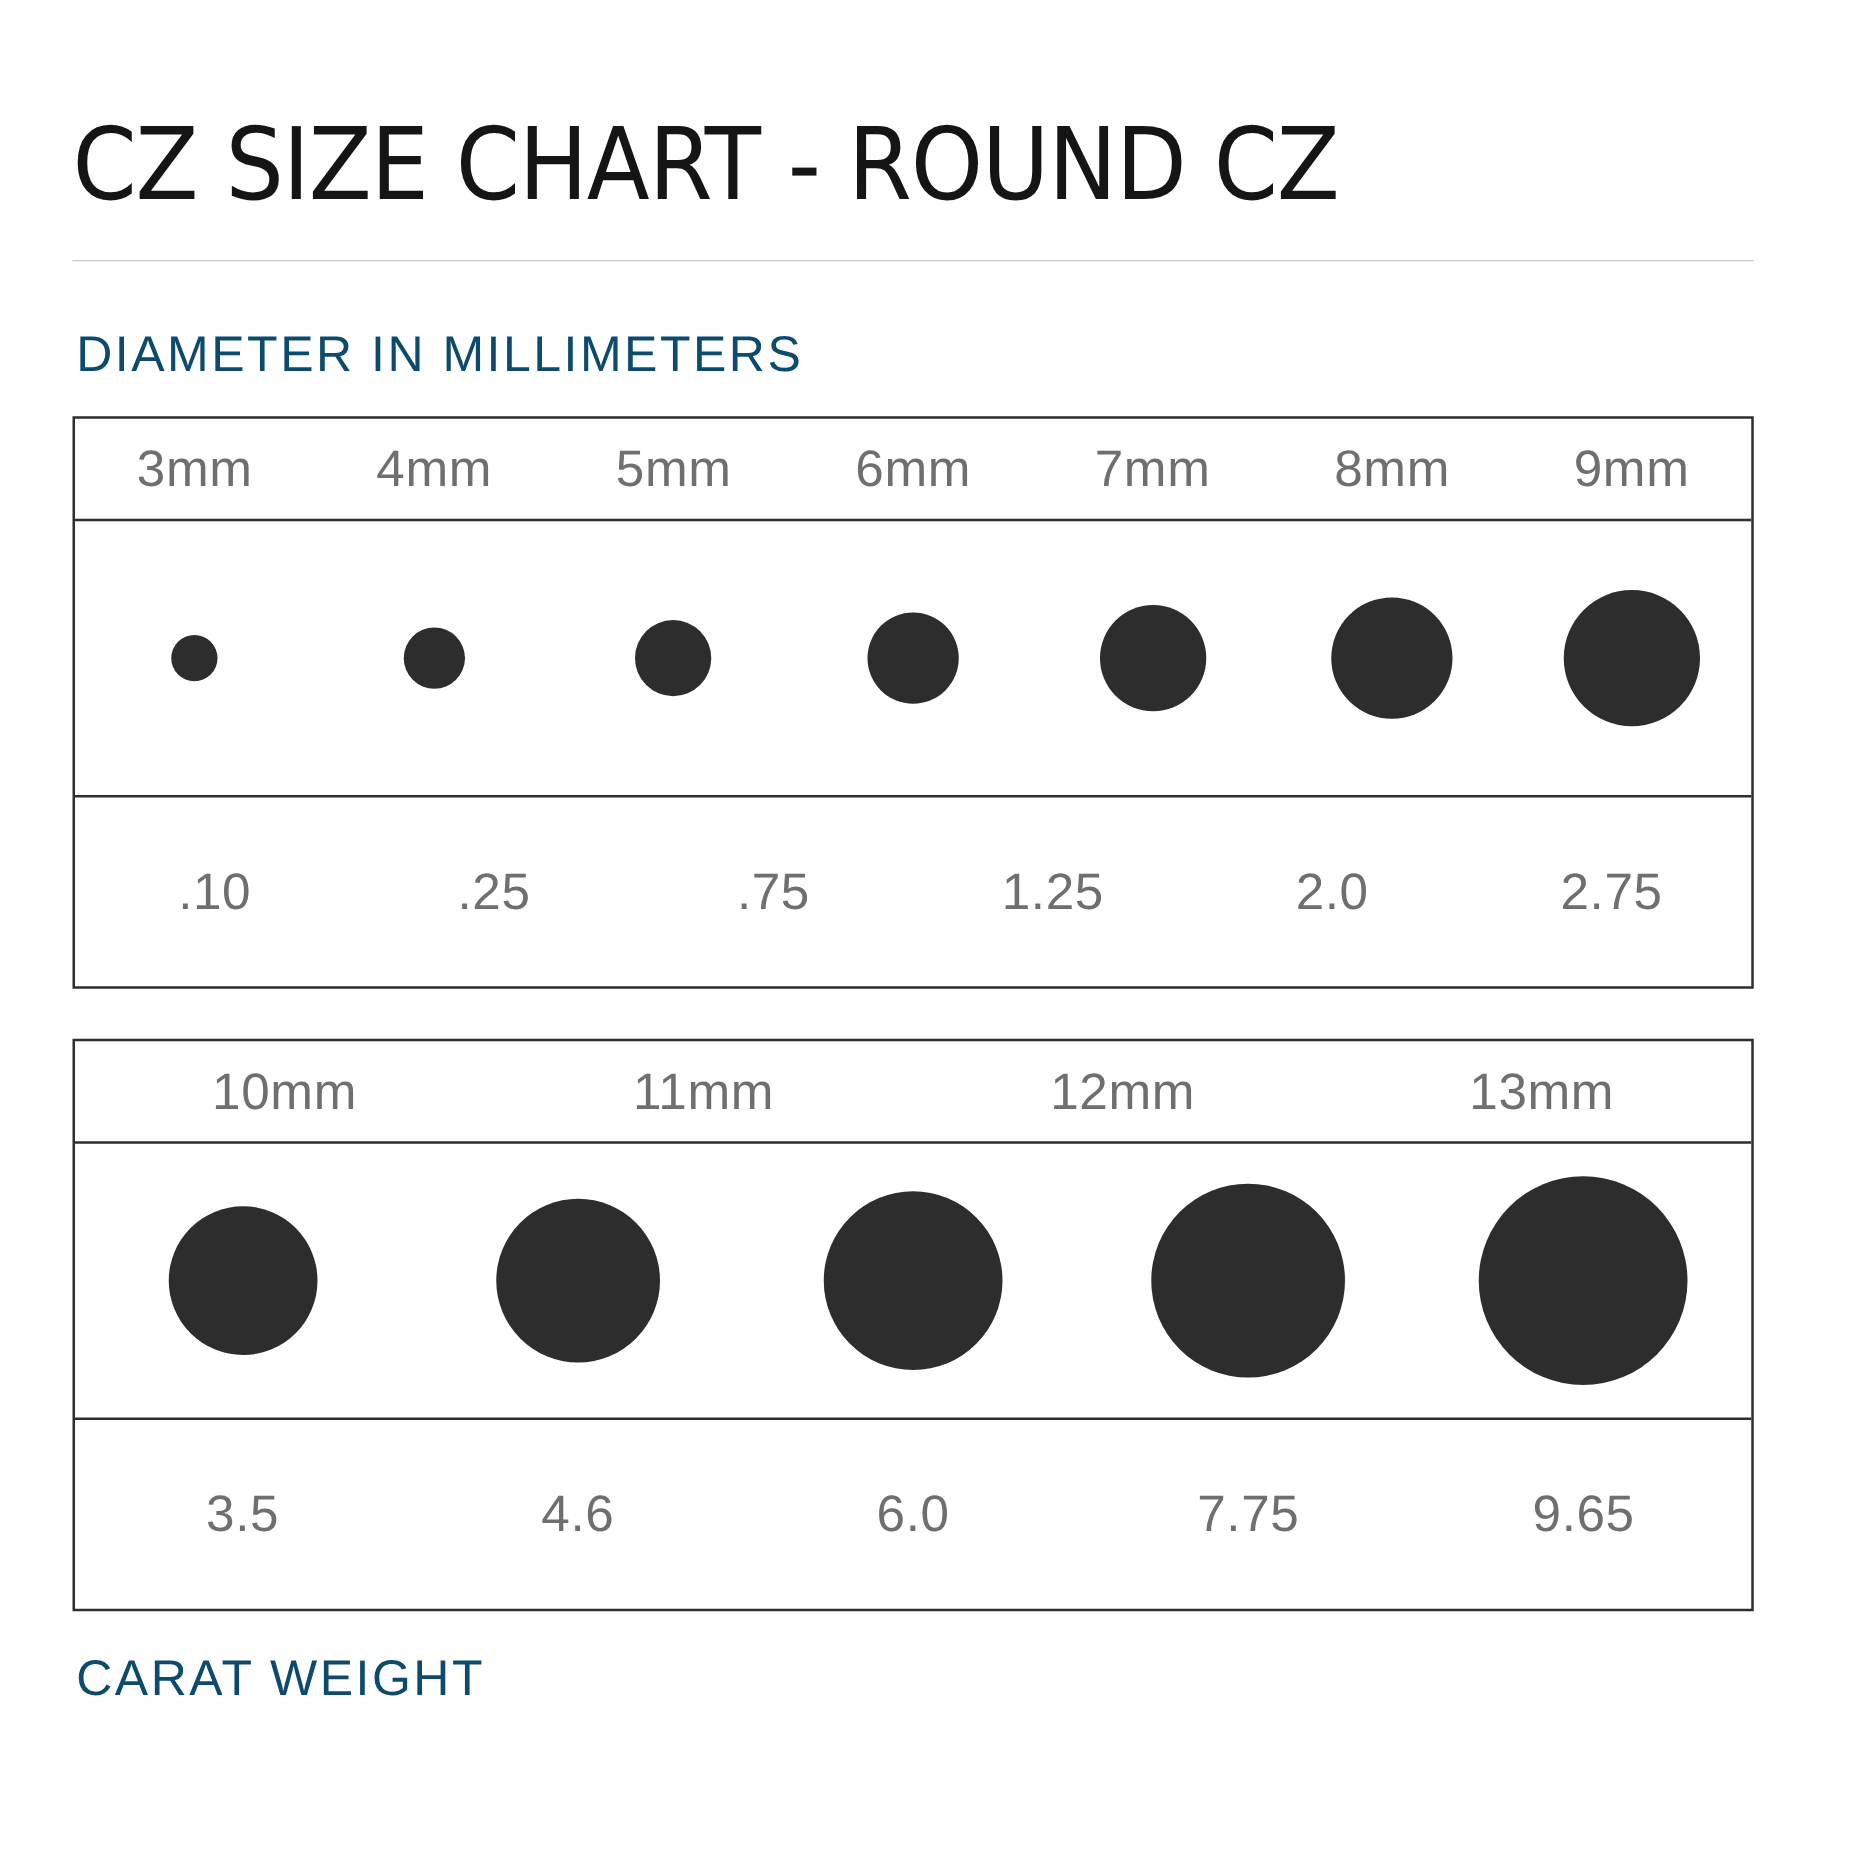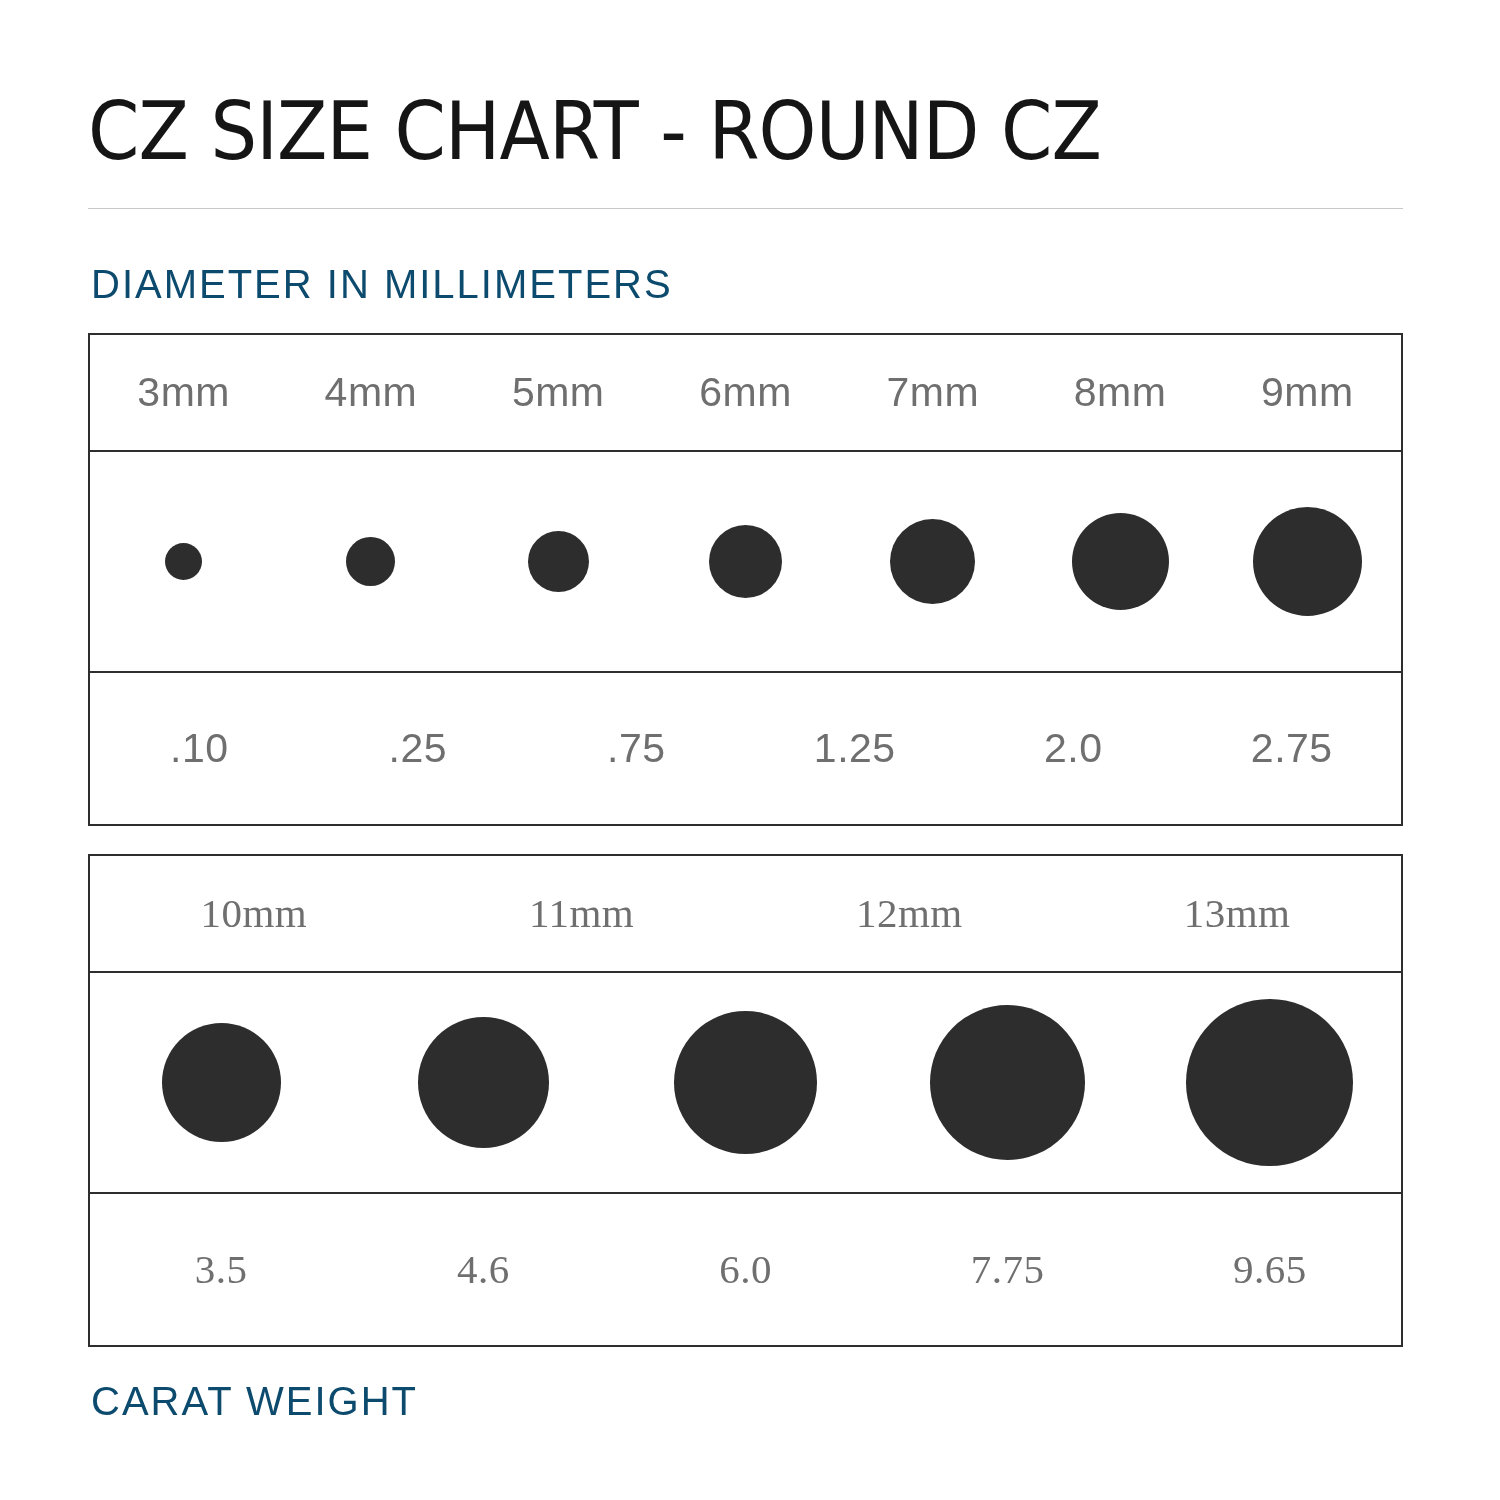--- a/index.html
+++ b/index.html
@@ -1,21 +1,21 @@
 <!DOCTYPE html>
 <html><head>
 <meta charset="utf-8">
 <style>
   html,body { margin:0; padding:0; }
   body {
     width:1500px; height:1500px; background:#ffffff;
     font-family:"Liberation Sans", sans-serif;
     overflow:hidden;
   }
-  .page { padding:92px 97px 0 88px; }
+  .page { padding:92px 97px 0 58px; }
 
   .title {
     font-family:"DejaVu Sans", sans-serif;
     font-size:80px; line-height:1; color:#151515;
     letter-spacing:-1px; white-space:nowrap;
     transform:scaleX(0.92); transform-origin:left center;
   }
 
   .title-divider {
     border:none; border-top:1px solid #c8c8c8;
@@ -24,25 +24,25 @@
 
   .axis-label {
     font-size:40px; line-height:1; letter-spacing:2px;
     color:#0c4a6e; white-space:nowrap;
   }
   .axis-label.top { margin-top:55px; margin-left:3px; }
   .axis-label.bottom { margin-top:34px; margin-left:3px; }
 
   .tbl { border:2px solid #2e2e2e; background:#ffffff; }
   .tbl.first { margin-top:29px; }
-  .tbl.second { margin-top:28px;font-family:Liberation Serif, serif; }
+  .tbl.second { margin-top:40px; }
 
   .row { display:flex; }
   .row + .row { border-top:2px solid #2e2e2e; }
-  .row.labels  { height:115px; }
+  .row.labels  { height:80px; }
   .row.circles { height:219px; }
   .row.carats  { height:151px; }
 
   .cell {
     flex:1 1 0; display:flex; align-items:center; justify-content:center;
     min-width:0;
   }
   .mm-text, .carat-text {
     font-size:41px; color:#6f6f6f; letter-spacing:0.5px; line-height:1;
   }

